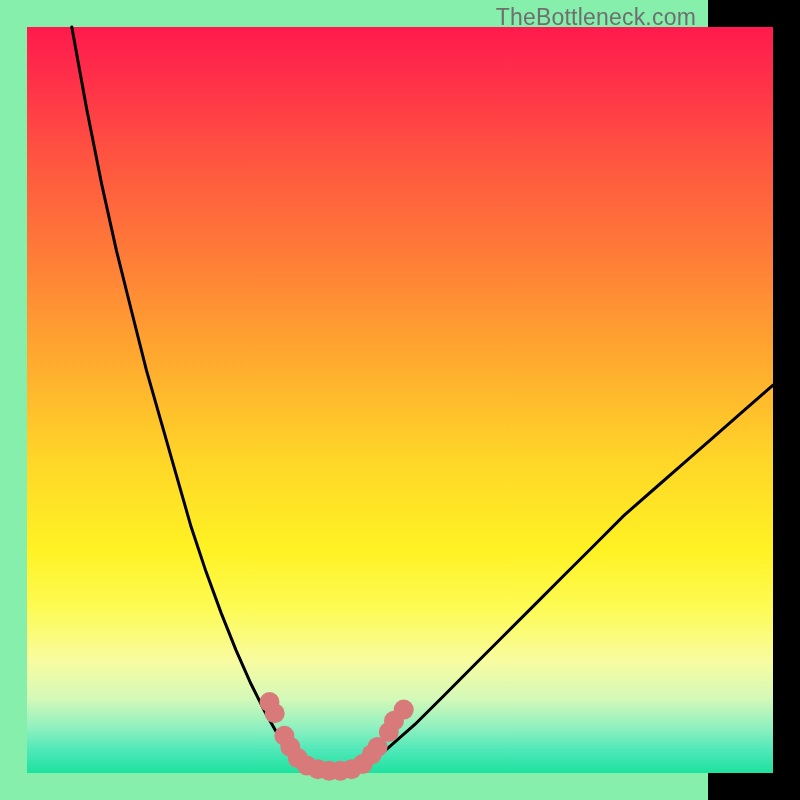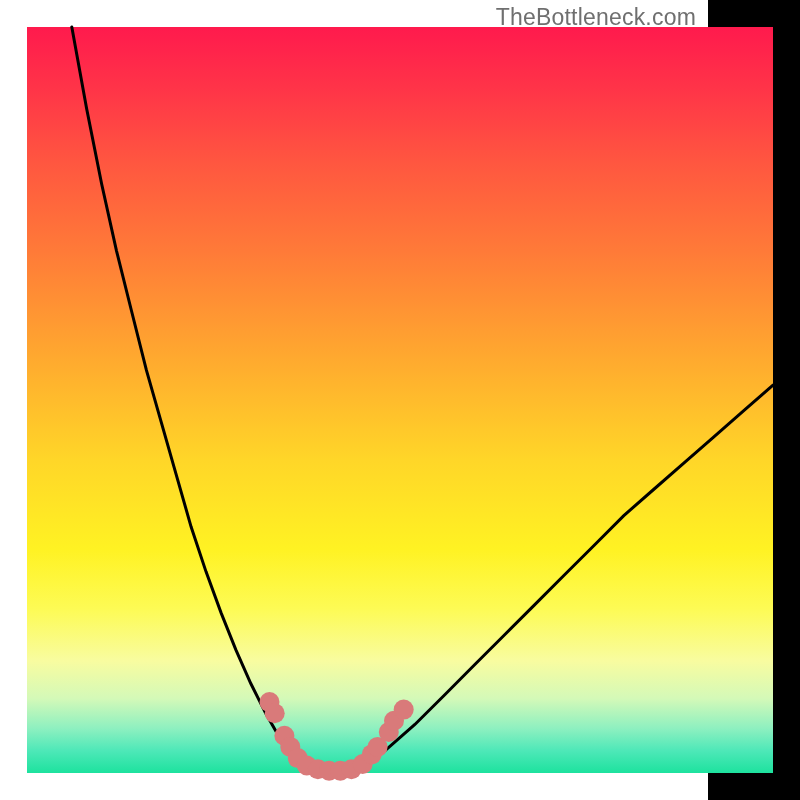--- a/index.html
+++ b/index.html
@@ -10,21 +10,21 @@
     background: #000;
     overflow: hidden;
     font-family: Arial, Helvetica, sans-serif;
   }
   .frame {
     position: absolute;
     left: 0;
     top: 0;
     width: 708px;
     height: 800px;
-    background: #ffffff;
+    background: #86efac;
   }
   .plot {
     position: absolute;
     left: 27px;
     top: 27px;
     width: 746px;
     height: 746px;
     background: linear-gradient(to bottom,
       #ff1a4d 0%,
       #ff3348 8%,

